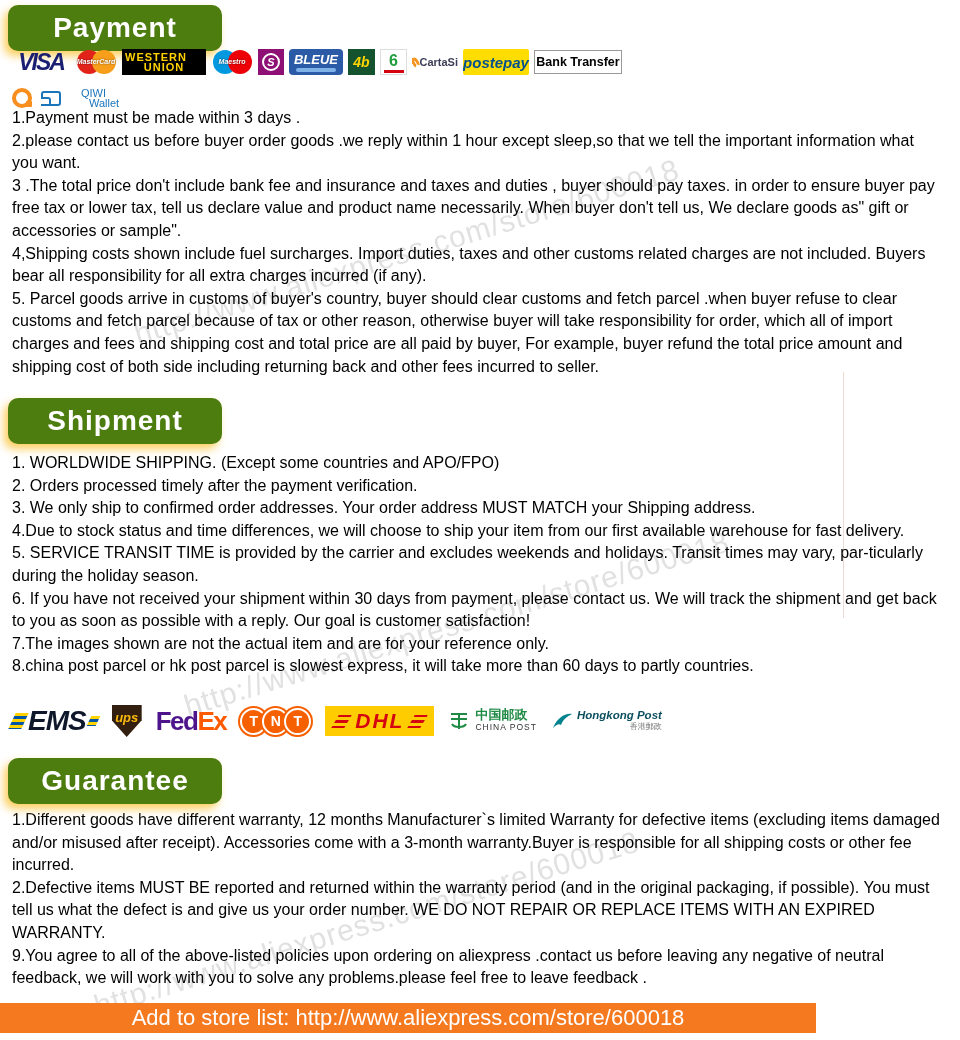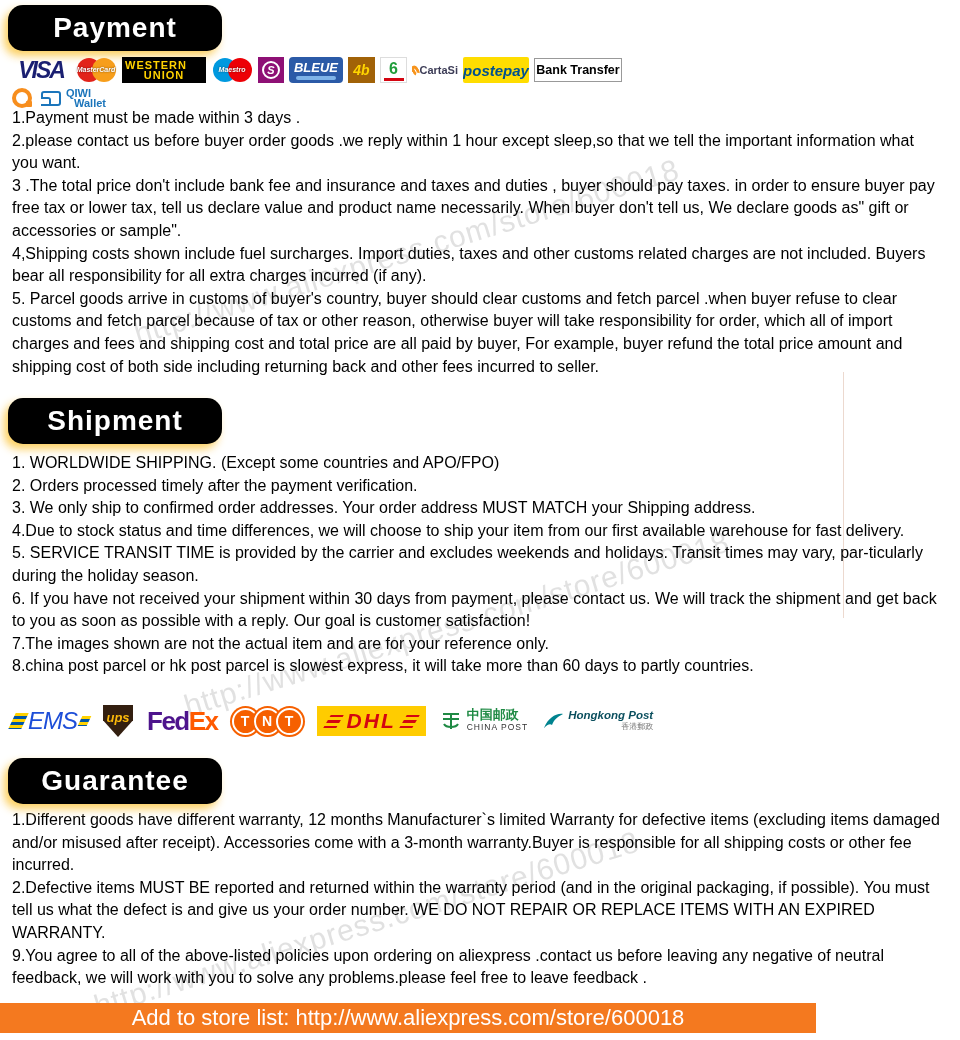--- a/index.html
+++ b/index.html
@@ -17,39 +17,39 @@
   }
   #wm1 { left:135px; top:318px; }
   #wm2 { left:185px; top:690px; }
   #wm3 { left:95px;  top:990px; }
 
   .vline { position:absolute; left:843px; top:372px; width:1px; height:246px; background:#ecd9cf; z-index:0; }
 
   
   .section-btn {
     position:absolute; left:8px; width:214px; height:46px; z-index:2;
-    background:#000000; border-radius:15px; color:#fff;
+    background:#4d7c0f; border-radius:10px; color:#fff;
     font-size:28px; font-weight:bold; letter-spacing:1px;
     display:flex; align-items:center; justify-content:center;
     box-shadow:-4px 5px 9px rgba(252,205,88,.95);
   }
   #hdr-payment   { top:5px; }
   #hdr-shipment  { top:398px; }
   #hdr-guarantee { top:758px; }
 
   
   .textblock { position:absolute; left:12px; width:928px; z-index:1; }
   #payment-text   { top:107px; }
   #shipment-text  { top:452px; }
   #guarantee-text { top:809px; }
   .textblock p { margin:0; font-size:16px; line-height:22.6px; color:#000; }
 
   
   .icon-row { position:absolute; left:12px; display:flex; align-items:center; gap:5px; z-index:2; }
-  #pay-icons { top:56px; height:28px; }
+  #pay-icons { top:48px; height:28px; }
   #qiwi-row  { top:85px; height:26px; }
   #carrier-icons { top:702px; height:38px; gap:14px; }
 
   .logo { display:inline-flex; align-items:center; justify-content:center; height:26px; position:relative; overflow:hidden; }
 
   .visa { width:58px; color:#1A1F71; font-style:italic; font-weight:bold; font-size:23px; letter-spacing:-2px; }
   .mc, .maestro { width:42px; }
   .circ { width:24px; height:24px; border-radius:50%; display:inline-block; }
   .mc .c1 { background:#E2231A; margin-right:-9px; }
   .mc .c2 { background:#F79E1B; }
@@ -57,43 +57,43 @@
   .maestro .c2 { background:#ED0006; }
   .ctext { position:absolute; left:0; right:0; top:9px; text-align:center; color:#fff; font-size:7px; font-style:italic; font-weight:bold; text-shadow:0 0 2px rgba(0,0,0,.6); }
   .wu { width:84px; background:#000; flex-direction:column; align-items:stretch; justify-content:center; padding:2px 3px; }
   .wu b { color:#FFD200; font-size:11px; line-height:10px; font-weight:bold; letter-spacing:1px; }
   .wu .l1 { text-align:left; }
   .wu .l2 { text-align:center; }
   .solo { width:26px; background:#8E1075; }
   .solo i { width:18px; height:18px; border:2px solid #fff; border-radius:50%; display:flex; align-items:center; justify-content:center; color:#fff; font-size:11px; font-weight:bold; font-style:italic; }
   .bleue { width:54px; background:#2B5AA7; border-radius:4px; color:#fff; font-weight:bold; font-style:italic; font-size:13px; flex-direction:column; }
   .bleue u { text-decoration:none; display:block; width:40px; height:4px; background:#7FB3E8; border-radius:2px; margin-top:1px; }
-  .b4 { width:27px; background:#a16207; color:#FFD500; font-weight:bold; font-style:italic; font-size:14px; }
+  .b4 { width:27px; background:#14532d; color:#FFD500; font-weight:bold; font-style:italic; font-size:14px; }
   .e6000 { width:27px; background:#fff; border:1px solid #ddd; color:#1F9D3A; font-weight:bold; font-size:16px; flex-direction:column; }
   .e6000 u { text-decoration:none; display:block; width:20px; height:3px; background:#D40511; margin-top:0; }
   .cartasi { width:46px; flex-direction:row; justify-content:flex-end; }
   .cartasi i { width:11px; height:11px; border:3px solid #F7941D; border-radius:50%; border-bottom-color:transparent; transform:rotate(-30deg); }
   .cartasi b { color:#3D3D57; font-size:11px; font-weight:bold; line-height:11px; }
   .postepay { width:66px; background:#FFDD00; color:#00508F; font-weight:bold; font-style:italic; font-size:15px; border-radius:2px; }
   .bankt { width:88px; height:24px; background:#fff; border:1px solid #999; color:#000; font-weight:bold; font-size:12.5px; }
 
   .qiwi-q { width:20px; height:20px; border:4px solid #F78E1E; border-radius:50%; position:relative; }
   .qiwi-q::after { content:""; position:absolute; right:-4px; bottom:-3px; width:6px; height:6px; background:#F78E1E; border-radius:1px; }
   .qiwi-w { width:20px; height:15px; border:2px solid #1B75BB; border-radius:3px; margin-left:4px; position:relative; }
   .qiwi-w::after { content:""; position:absolute; left:-2px; top:4px; width:8px; height:5px; border:2px solid #1B75BB; border-left:none; border-radius:0 3px 3px 0; background:#fff; }
-  .qiwi-text { margin-left:0; color:#1B75BB; font-weight:bold; font-size:11px; line-height:10px; }
+  .qiwi-text { margin-left:15px; color:#1B75BB; font-weight:normal; font-size:11px; line-height:10px; }
   .qiwi-text span { display:block; }
   .qiwi-text .l2 { padding-left:8px; }
 
   
   .carrier { display:inline-flex; align-items:center; height:36px; }
   .ems { gap:3px; }
   .ems-stripe { width:13px; height:16px; background:repeating-linear-gradient(180deg,#FFD200 0 3px,#0055A5 3px 6px); transform:skewX(-25deg); }
   .ems-stripe.small { width:9px; height:10px; }
-  .ems b { color:#1d4ed8; font-style:italic; font-weight:normal; font-size:24px; letter-spacing:-1px; }
+  .ems b { color:#0f172a; font-style:italic; font-weight:bold; font-size:28px; letter-spacing:-1px; }
   .ups-shield { width:30px; height:32px; background:#331F10; clip-path:polygon(0 0,100% 0,100% 48%,50% 100%,0 48%); display:flex; justify-content:center; align-items:flex-start; }
   .ups-shield b { color:#FAB80A; font-style:italic; font-weight:bold; font-size:13px; margin-top:5px; }
   .fedex b { font-weight:bold; font-size:26px; letter-spacing:-1.5px; }
   .fedex .f1 { color:#4D148C; }
   .fedex .f2 { color:#FF5A00; }
   .tnt { }
   .tnt i { width:27px; height:27px; border-radius:50%; background:#F66000; border:2px solid #fff; box-shadow:0 0 0 2px #F66000; display:flex; align-items:center; justify-content:center; color:#fff; font-style:normal; font-weight:bold; font-size:14px; }
   .tnt i + i { margin-left:-5px; }
   .dhl { background:#FFCC00; height:30px; padding:0 10px; gap:7px; }
   .dhl-stripe { width:13px; height:13px; background:repeating-linear-gradient(180deg,#D40511 0 2.5px,transparent 2.5px 5.5px); transform:skewX(-30deg); }

